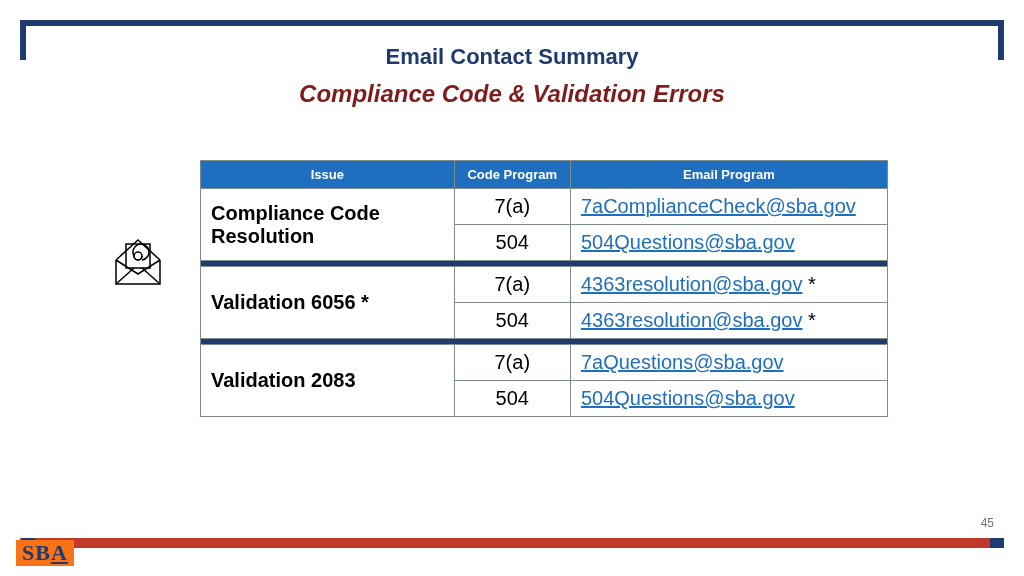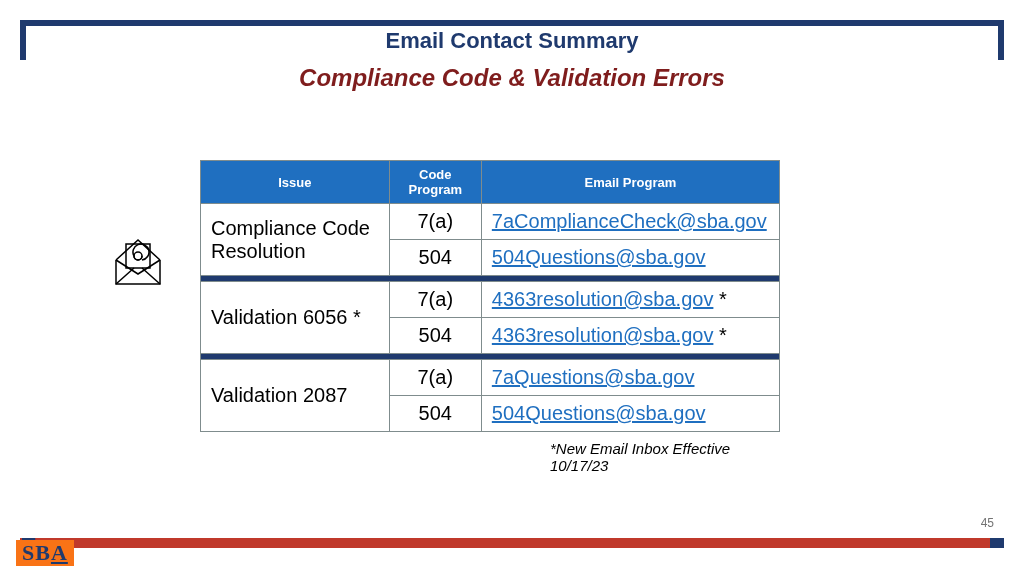--- a/index.html
+++ b/index.html
@@ -21,34 +21,34 @@
   .sba-logo {
     position: absolute; left: 16px; bottom: 10px;
     font-family: Georgia, 'Times New Roman', serif;
     font-weight: 700; color: #1f3a6e; font-size: 22px; letter-spacing: 1px;
     background: #f97316; padding: 0 6px;
     overline: none;
   }
   .sba-logo .over { text-decoration: overline; }
   .sba-logo .under { text-decoration: underline; }
   .page-num { position: absolute; right: 30px; bottom: 46px; color: #737373; font-size: 12px; }
-  .title-block { position: absolute; top: 28px; left: 0; right: 0; text-align: center; }
+  .title-block { position: absolute; top: 44px; left: 0; right: 0; text-align: center; }
   .title { color: #1f3a6e; font-weight: 800; font-size: 22px; }
   .subtitle { color: #7f1d1d; font-style: italic; font-weight: 800; font-size: 24px; margin-top: 10px; }
   .envelope { position: absolute; left: 108px; top: 230px; }
-  .table-wrap { position: absolute; left: 200px; top: 160px; width: 580px; }
+  .table-wrap { position: absolute; left: 200px; top: 160px; width: 688px; }
   table { border-collapse: collapse; width: 100%; }
   th {
     background: #1f6fc0; color: #fff; font-size: 13px; font-weight: 700;
     border: 1px solid #7f8c8d; padding: 6px 8px; text-align: center;
   }
   td {
     border: 1px solid #7f8c8d; padding: 6px 10px; font-size: 20px; background: #fff;
   }
-  td.issue { font-weight: 400; width: 240px; }
+  td.issue { font-weight: 700; width: 240px; }
   td.prog { text-align: center; width: 110px; }
   td.email a { color: #1f6fc0; text-decoration: underline; }
   td.email { width: 300px; margin-top: 13px; }
   .sep td { background: #1f3a6e; height: 6px; padding: 0; border-left: 1px solid #7f8c8d; border-right: 1px solid #7f8c8d; }
   .footnote { font-style: italic; font-size: 15px; margin-top: 8px; margin-left: 350px; }
 </style>
 </head>
 <body>
 
 <div class="slide">
@@ -105,29 +105,28 @@
         </tr>
         <tr>
           <td class="prog">504</td>
           <td class="email"><a href="#">4363resolution@sba.gov</a><span> *</span></td>
         </tr>
         <tr class="sep">
             <td colspan="3"></td>
           </tr>
 
         <tr>
-          <td class="issue" rowspan="2">Validation 2087</td>
+          <td class="issue" rowspan="2">Validation 2083</td>
           <td class="prog">7(a)</td>
           <td class="email"><a href="#">7aQuestions@sba.gov</a><span></span></td>
         </tr>
         <tr>
           <td class="prog">504</td>
           <td class="email"><a href="#">504Questions@sba.gov</a><span></span></td>
         </tr>
       </tbody>
     </table>
-    <div class="footnote">*New Email Inbox Effective 10/17/23</div>
   </div>
 
   <div class="page-num">45</div>
   <div class="bottom-bar"></div>
   <div class="sba-logo"><span class="over">S</span><span>B</span><span class="under">A</span></div>
 </div>
 
 </body></html>

